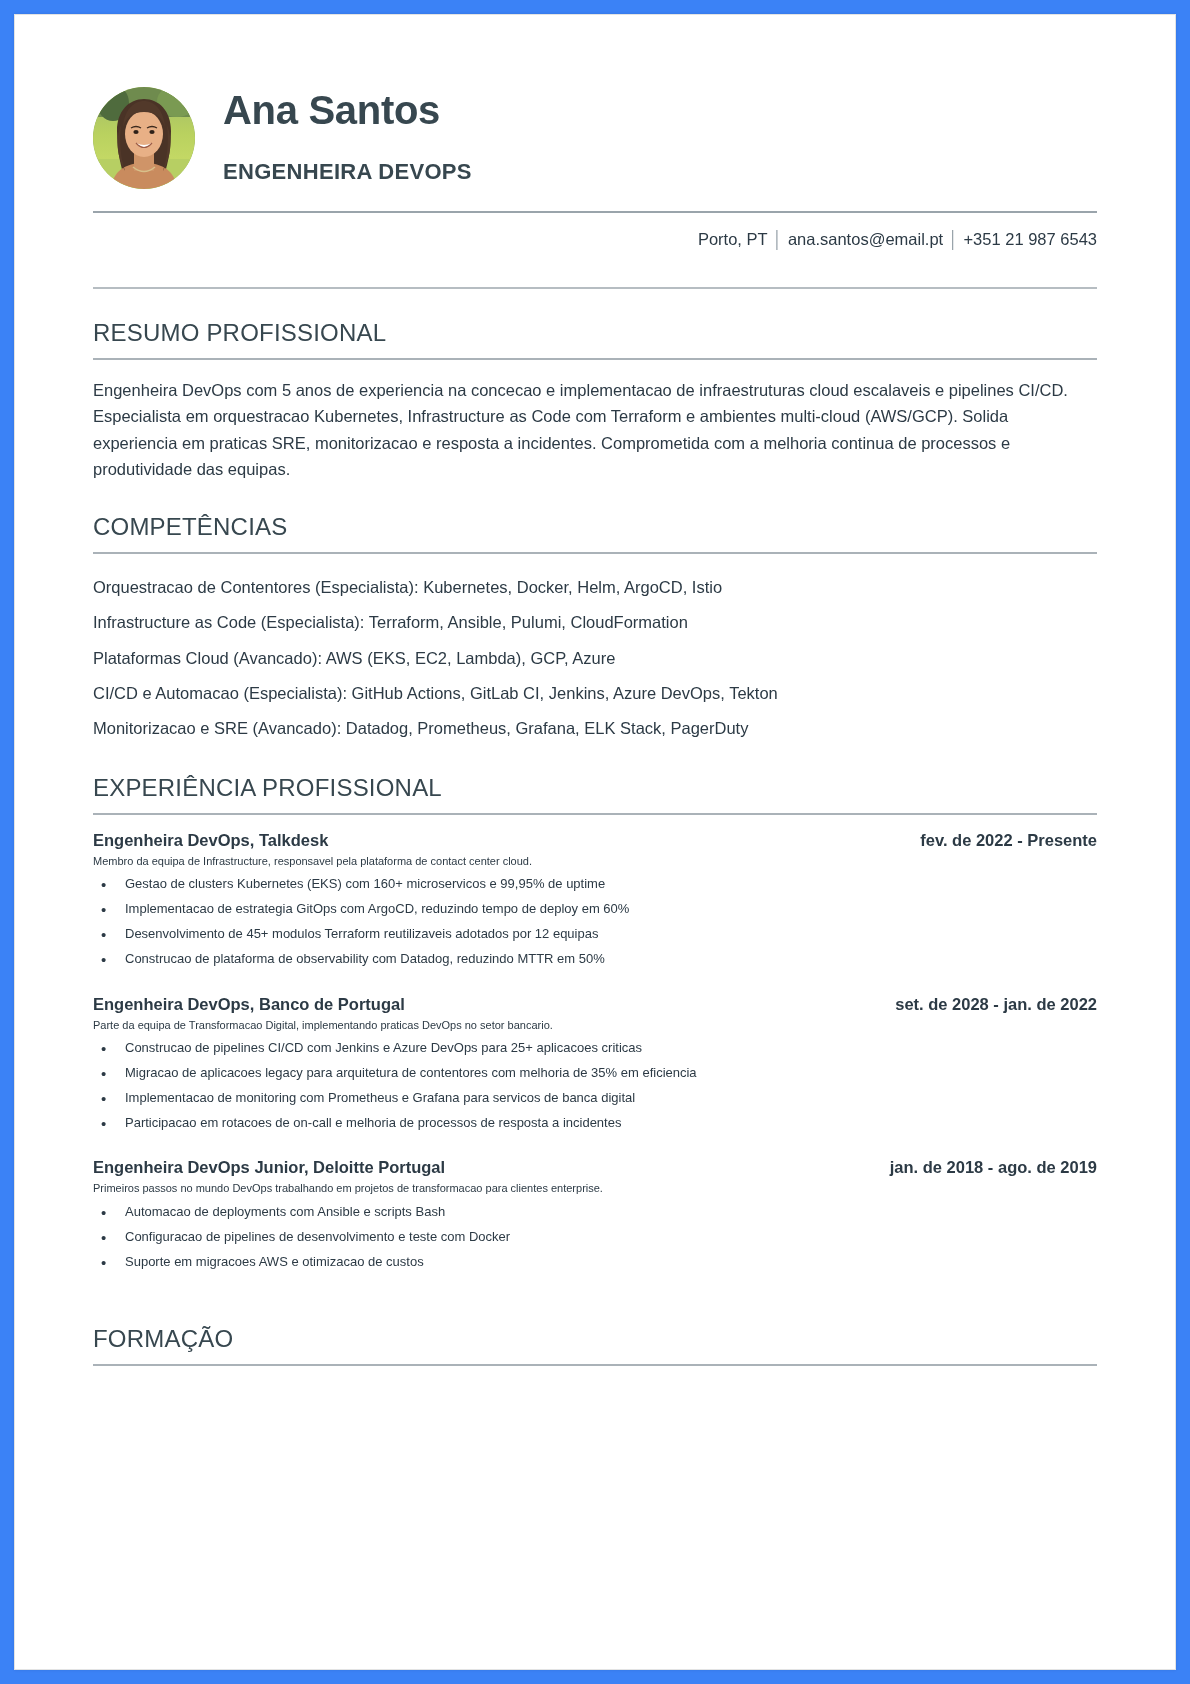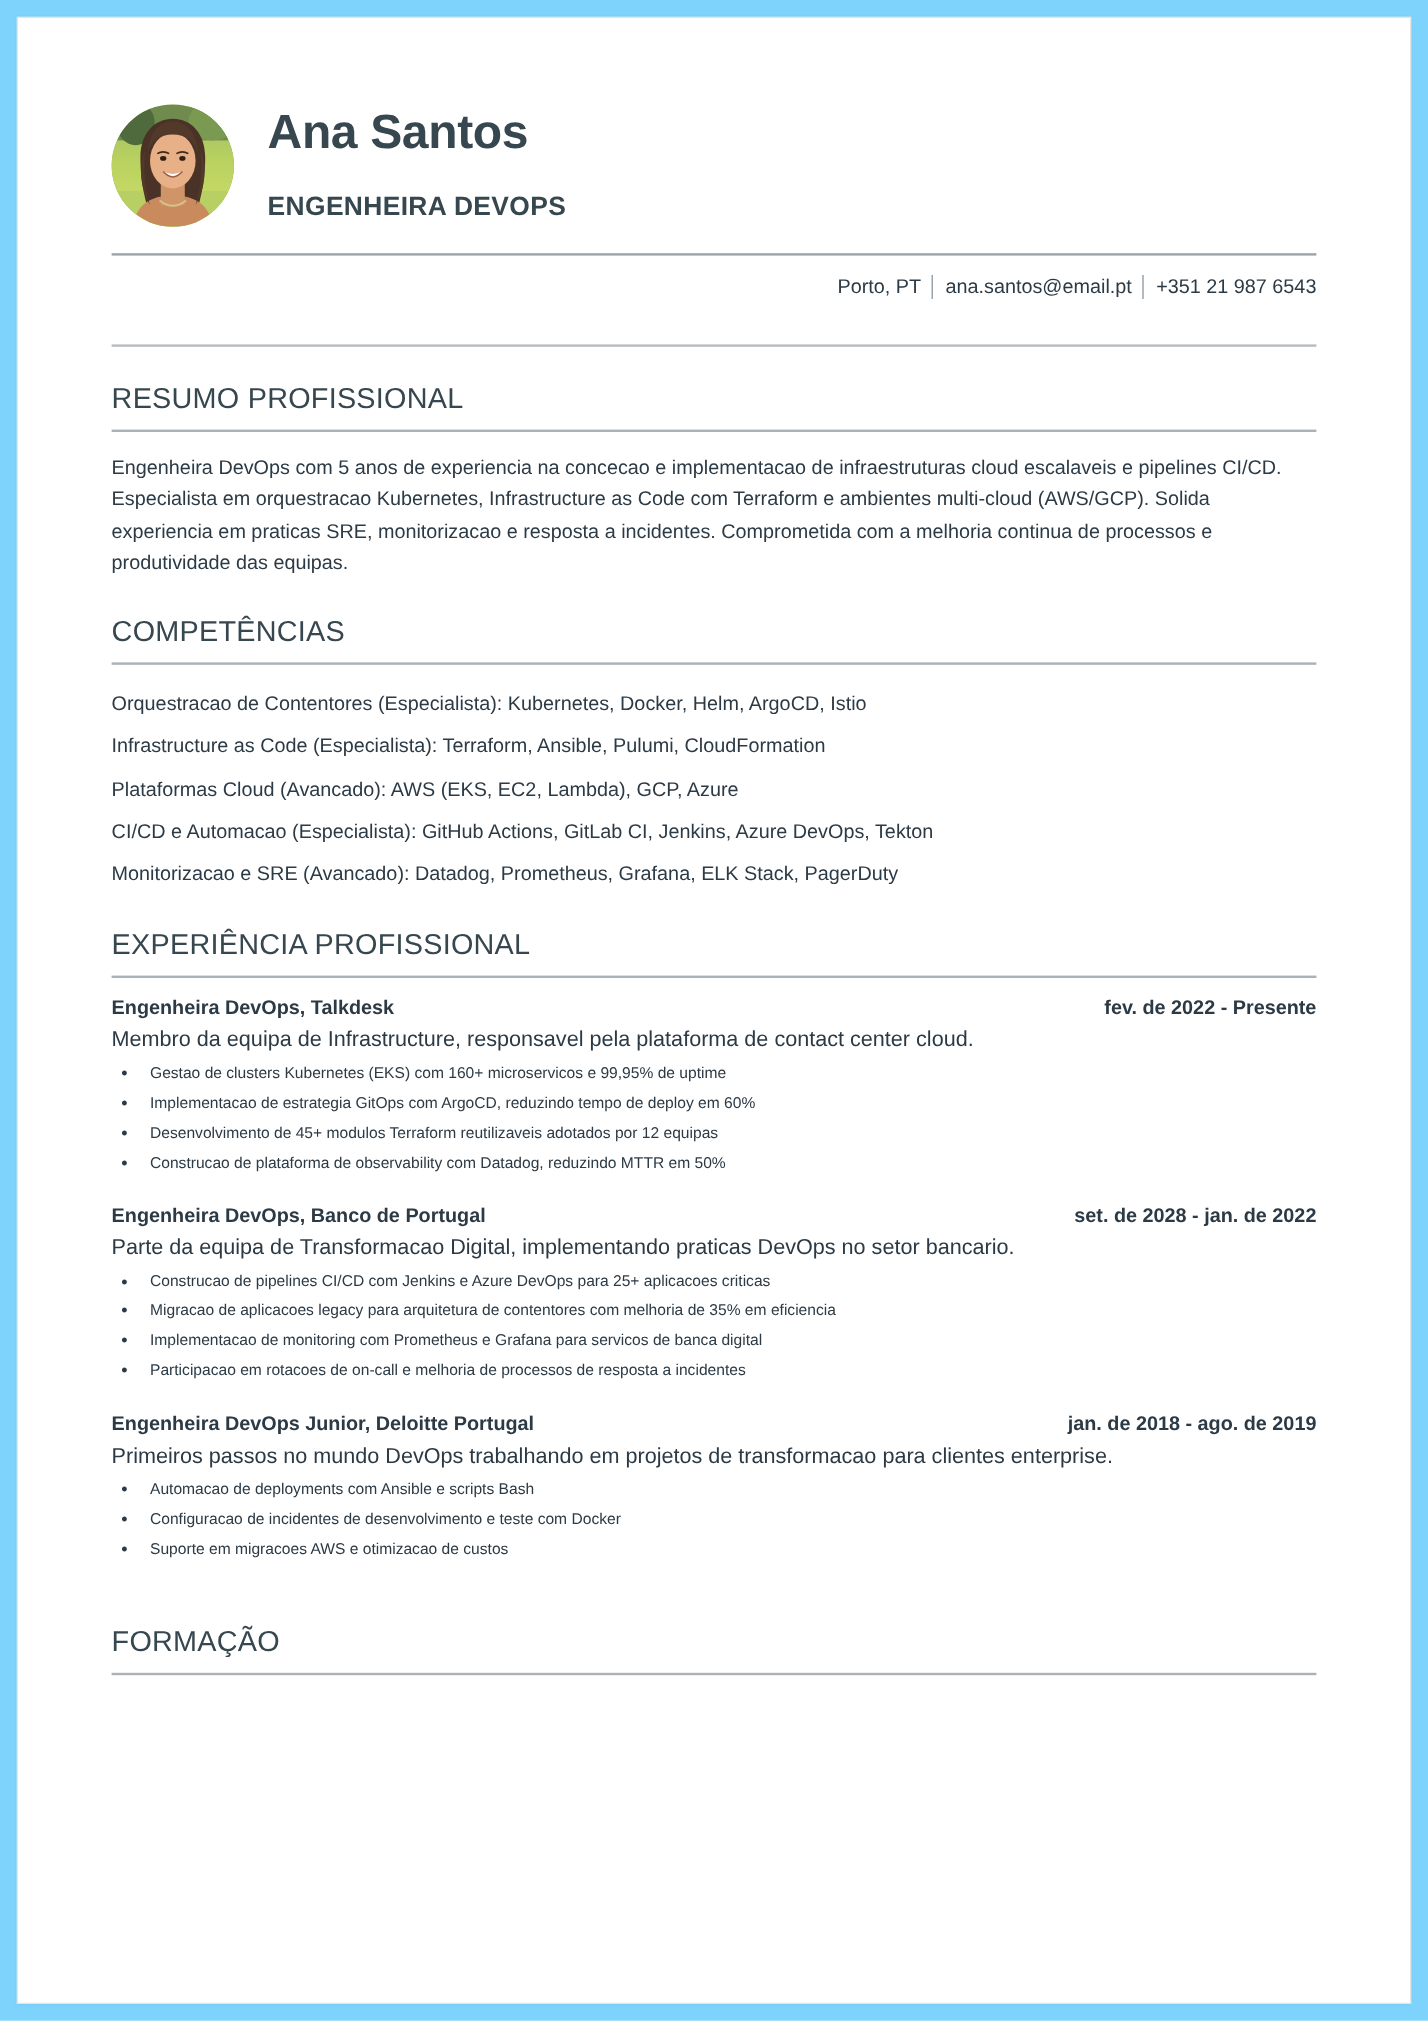--- a/index.html
+++ b/index.html
@@ -6,21 +6,21 @@
   html, body {
     width: 1190px;
     height: 1684px;
     background: #f0f0f0;
     font-family: "Liberation Sans", sans-serif;
   }
   #page {
     position: relative;
     width: 1190px;
     height: 1684px;
-    background: #7dd3fc;
+    background: #3b82f6;
     padding: 14px 14px;
   }
   .sheet {
     position: relative;
     width: 1162px;
     height: 1656px;
     background: #ffffff;
     border: 1px solid #e3e3e3;
     box-shadow: 0 0 3px rgba(0,0,0,0.10);
     padding: 0 78px;
@@ -113,21 +113,21 @@
     font-weight: bold;
     color: #2c3a45;
   }
   .job-dates {
     font-size: 16.5px;
     font-weight: bold;
     color: #2c3a45;
     white-space: nowrap;
   }
   .job-desc {
-    font-size: 18px;
+    font-size: 11px;
     color: #2c3a45;
     margin-top: 4px;
     line-height: 1.40;
   }
   ul.bullets { list-style: none; margin-top: 5px; }
   ul.bullets li {
     position: relative;
     font-size: 13px;
     color: #2c3a45;
     padding-left: 32px;
@@ -261,21 +261,21 @@
         </div>
 
         <div class="job">
           <div class="job-head">
             <div class="job-title">Engenheira DevOps Junior, Deloitte Portugal</div>
             <div class="job-dates">jan. de 2018 - ago. de 2019</div>
           </div>
           <div class="job-desc">Primeiros passos no mundo DevOps trabalhando em projetos de transformacao para clientes enterprise.</div>
           <ul class="bullets">
             <li>Automacao de deployments com Ansible e scripts Bash</li>
-            <li>Configuracao de incidentes de desenvolvimento e teste com Docker</li>
+            <li>Configuracao de pipelines de desenvolvimento e teste com Docker</li>
             <li>Suporte em migracoes AWS e otimizacao de custos</li>
           </ul>
         </div>
 
       </div>
     </div>
 
     <div class="section formacao">
       <div class="sec-title">FORMAÇÃO</div>
       <div class="sec-rule"></div>

